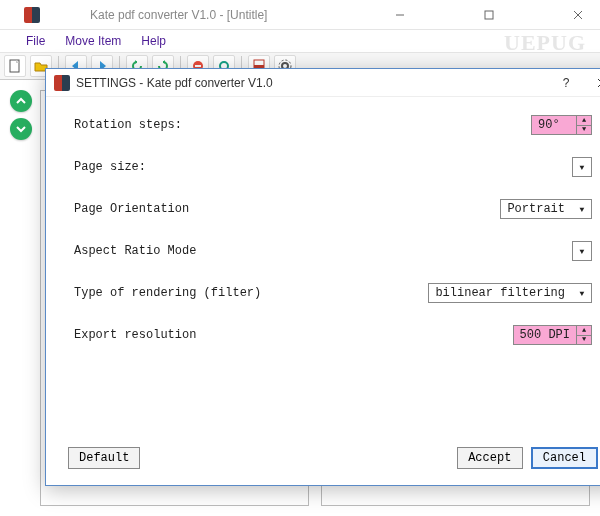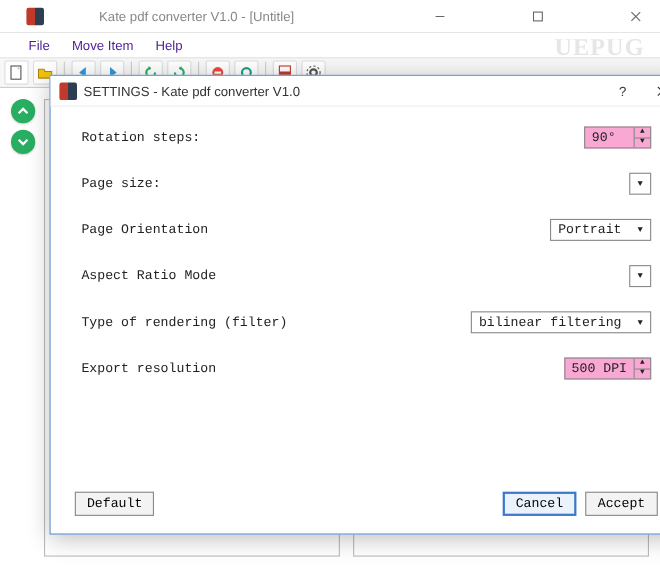--- a/index.html
+++ b/index.html
@@ -400,16 +400,16 @@
           </div>
         </div>
       </div>
     </div>
 
   </div>
 
   <div class="dialog-footer">
     <div class="btn">Default</div>
     <div class="spacer"></div>
+    <div class="btn">Accept</div>
     <div class="btn primary">Cancel</div>
-    <div class="btn">Accept</div>
   </div>
 </div>
 
 </body></html>

